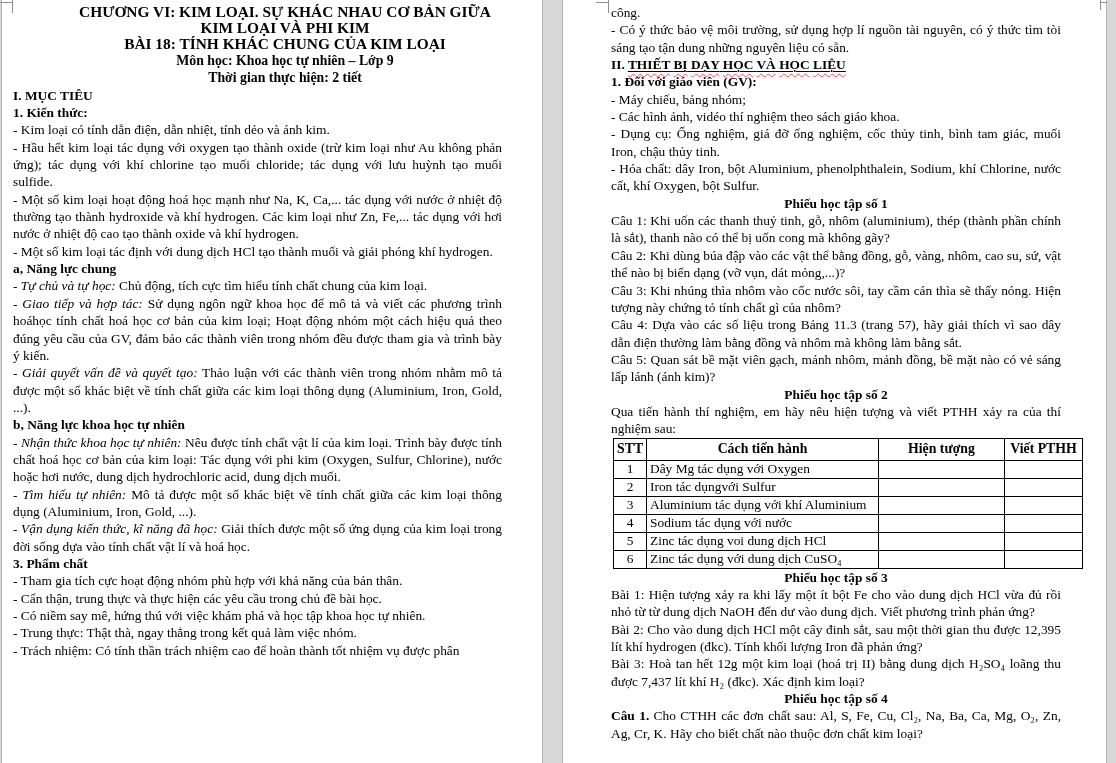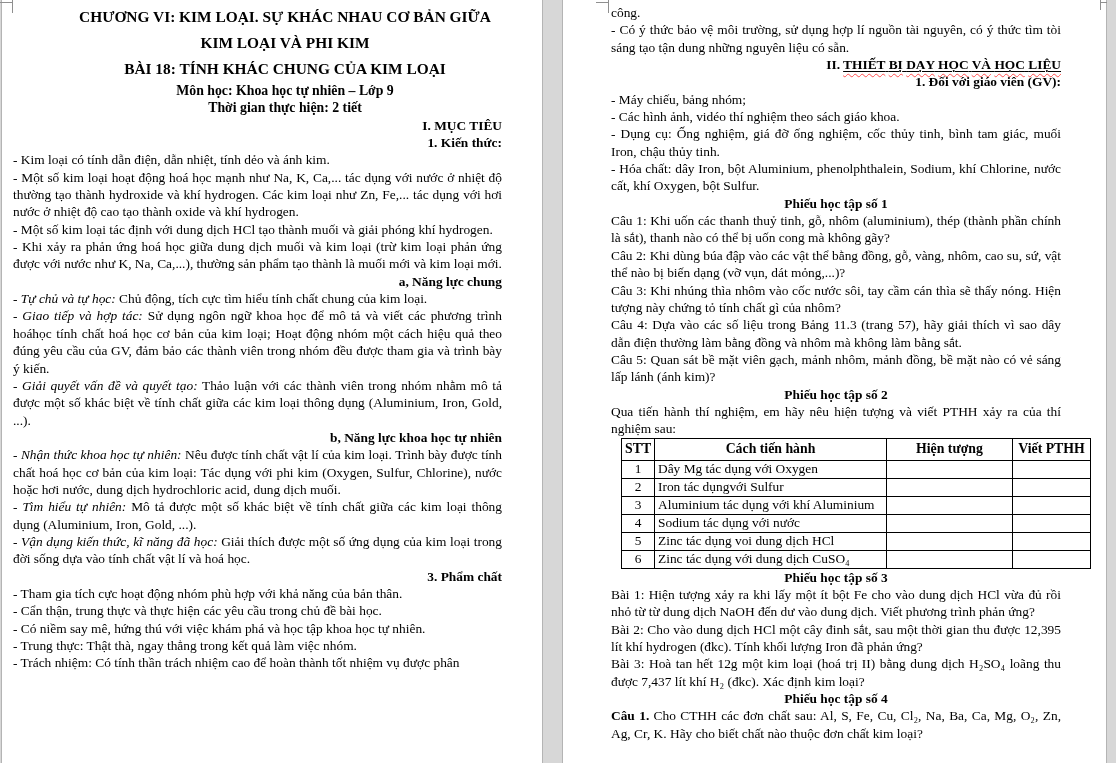--- a/index.html
+++ b/index.html
@@ -9,35 +9,35 @@
     font-family:"Liberation Serif","DejaVu Serif",serif;
     color:#000;
   }
   .page{
     position:absolute;top:-6px;height:940px;background:#fff;
     border:1px solid #b4b4b4;box-sizing:border-box;
   }
   #pageL{left:1px;width:542px;padding:9px 40px 0 11px;}
   #pageR{left:562px;width:545px;padding:9px 45px 0 48px;}
   .bl{font-size:13.4px;line-height:17.35px;}
-  .bl.title{font-size:15.4px;line-height:26px;font-weight:bold;text-align:center;margin-left:55px;}
+  .bl.title{font-size:15.4px;line-height:16px;font-weight:bold;text-align:center;margin-left:55px;}
   .bl.subtitle{font-size:13.8px;line-height:17.35px;font-weight:bold;text-align:center;margin-left:55px;}
-  .bl.heading{font-weight:bold;text-align:right;}
+  .bl.heading{font-weight:bold;text-align:left;}
   .bl.para{text-align:justify;}
   .bl.center{text-align:center;font-weight:bold;}
   span.b{font-weight:bold;}
   span.i{font-style:italic;}
   span.u{text-decoration:underline;text-decoration-thickness:1px;text-underline-offset:2px;}
   span.sq{
     text-decoration-line:underline;text-decoration-style:wavy;
     text-decoration-color:#ff4d4d;text-decoration-thickness:1px;
     text-underline-offset:4px;
   }
   table.ws{
-    border-collapse:collapse;table-layout:fixed;margin-left:10px;
+    border-collapse:collapse;table-layout:fixed;margin-left:2px;
     font-size:13.4px;line-height:16px;
   }
   table.ws th,table.ws td{
     border:1px solid #000;padding:0 3px;overflow:hidden;white-space:nowrap;
     font-weight:normal;text-align:left;height:18px;box-sizing:border-box;
   }
   table.ws th{font-weight:bold;text-align:center;height:22px;font-size:13.8px;}
   table.ws td.num{text-align:center;}
   .mark{position:absolute;background:#8f8f8f;z-index:5;}
 </style>
@@ -45,23 +45,23 @@
 <body>
 
 <div id="pageL" class="page">
     <div class="bl title"><span class="b">CHƯƠNG VI: KIM LOẠI. SỰ KHÁC NHAU CƠ BẢN GIỮA KIM LOẠI VÀ PHI KIM</span></div>
     <div class="bl title"><span class="b">BÀI 18: TÍNH KHÁC CHUNG CỦA KIM LOẠI</span></div>
     <div class="bl subtitle"><span class="b">Môn học: Khoa học tự nhiên – Lớp 9</span></div>
     <div class="bl subtitle"><span class="b">Thời gian thực hiện: 2 tiết</span></div>
     <div class="bl heading"><span class="b">I. MỤC TIÊU</span></div>
     <div class="bl heading"><span class="b">1. Kiến thức:</span></div>
     <div class="bl para"><span class="">- Kim loại có tính dẫn điện, dẫn nhiệt, tính dẻo và ánh kim.</span></div>
+    <div class="bl para"><span class="">- Hầu hết kim loại tác dụng với oxygen tạo thành oxide (trừ kim loại như Au không phản ứng); tác dụng với khí chlorine tạo muối chloride; tác dụng với lưu huỳnh tạo muối sulfide.</span></div>
     <div class="bl para"><span class="">- Một số kim loại hoạt động hoá học mạnh như Na, K, Ca,... tác dụng với nước ở nhiệt độ thường tạo thành hydroxide và khí hydrogen. Các kim loại như Zn, Fe,... tác dụng với hơi nước ở nhiệt độ cao tạo thành oxide và khí hydrogen.</span></div>
     <div class="bl para"><span class="">- Một số kim loại tác định với dung dịch HCl tạo thành muối và giải phóng khí hydrogen.</span></div>
-    <div class="bl para"><span class="">- Khi xảy ra phản ứng hoá học giữa dung dịch muối và kim loại (trừ kim loại phản ứng được với nước như K, Na, Ca,...), thường sản phẩm tạo thành là muối mới và kim loại mới.</span></div>
     <div class="bl heading"><span class="b">a,  Năng lực chung</span></div>
     <div class="bl para"><span class="i">- Tự chủ và tự học:</span><span class=""> Chủ động, tích cực tìm hiểu tính chất chung của kim loại.</span></div>
     <div class="bl para"><span class="i">- Giao tiếp và hợp tác:</span><span class=""> Sử dụng ngôn ngữ khoa học để mô tả và viết các phương trình hoáhọc tính chất hoá học cơ bản của kim loại; Hoạt động nhóm một cách hiệu quả theo đúng yêu cầu của GV, đảm bảo các thành viên trong nhóm đều được tham gia và trình bày ý kiến.</span></div>
     <div class="bl para"><span class="i">- Giải quyết vấn đề và quyết tạo:</span><span class=""> Thảo luận với các thành viên trong nhóm nhằm mô tả được một số khác biệt về tính chất giữa các kim loại thông dụng (Aluminium, Iron, Gold, ...).</span></div>
     <div class="bl heading"><span class="b">b,  Năng lực khoa học tự nhiên</span></div>
     <div class="bl para"><span class="i">- Nhận thức khoa học tự nhiên:</span><span class=""> Nêu được tính chất vật lí của kim loại. Trình bày được tính chất hoá học cơ bản của kim loại: Tác dụng với phi kim (Oxygen, Sulfur, Chlorine), nước hoặc hơi nước, dung dịch hydrochloric acid, dung dịch muối.</span></div>
     <div class="bl para"><span class="i">- Tìm hiểu tự nhiên:</span><span class=""> Mô tả được một số khác biệt về tính chất giữa các kim loại thông dụng (Aluminium, Iron, Gold, ...).</span></div>
     <div class="bl para"><span class="i">- Vận dụng kiến thức, kĩ năng đã học:</span><span class=""> Giải thích được một số ứng dụng của kim loại trong đời sống dựa vào tính chất vật lí và hoá học.</span></div>
     <div class="bl heading"><span class="b">3. Phẩm chất</span></div>
     <div class="bl para"><span class="">- Tham gia tích cực hoạt động nhóm phù hợp với khả năng của bản thân.</span></div>

